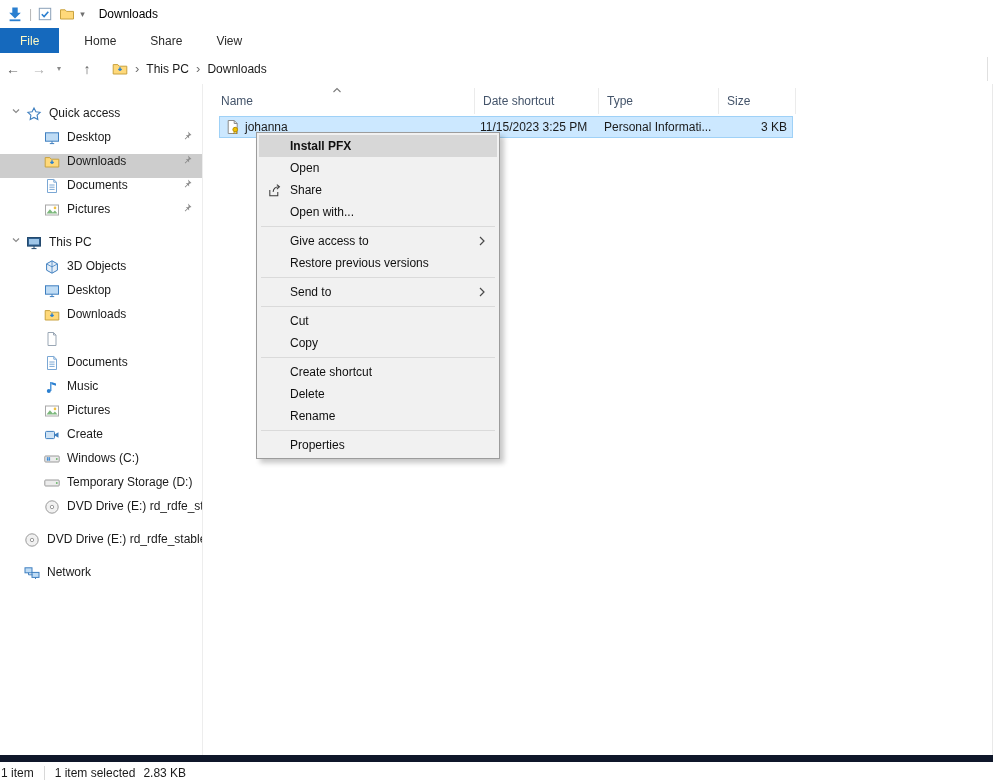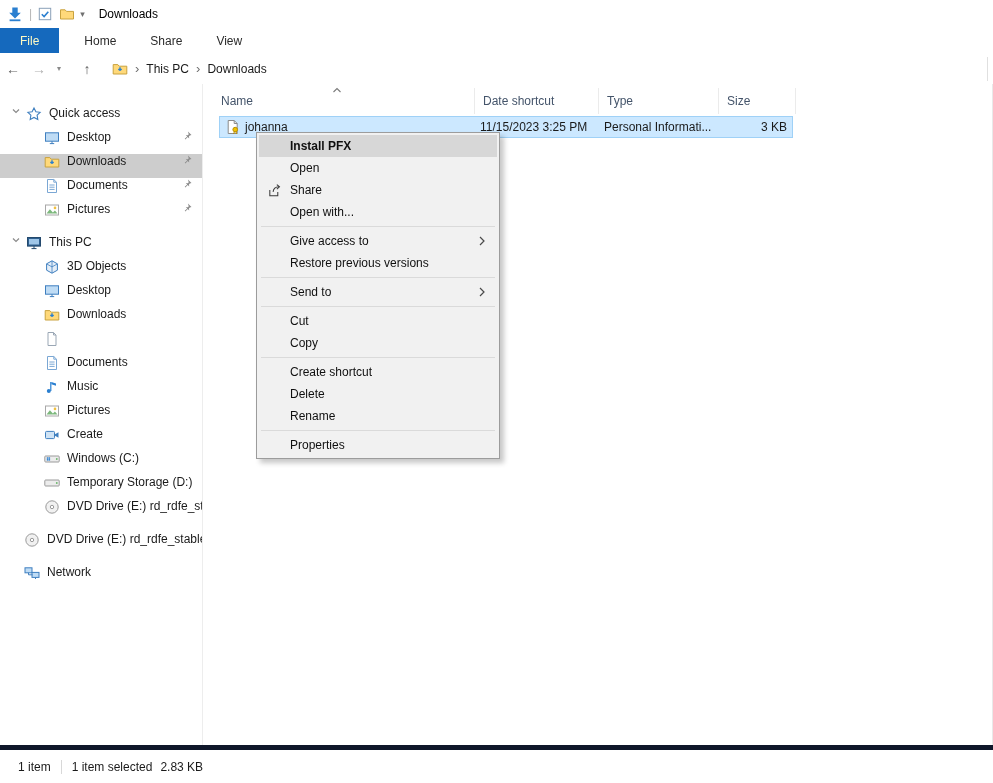--- a/index.html
+++ b/index.html
@@ -64,21 +64,21 @@
   
   .menu{position:absolute;left:256px;top:132px;width:244px;background:var(--menu-bg);border:1px solid var(--menu-border);box-shadow:4px 4px 5px rgba(0,0,0,.22);padding:2px;z-index:10}
   .menu-item{position:relative;height:22px;display:flex;align-items:center;padding-left:31px;color:#101010;cursor:default}
   .menu-item.bold{font-weight:bold}
   .menu-item.hl{background:var(--menu-highlight-bg)}
   .menu-item .mi-icon{position:absolute;left:8px;width:15px;height:15px}
   .menu-item .sub{position:absolute;right:9px;width:12px;height:12px}
   .menu-sep{height:1px;background:#dadada;margin:3px 2px}
 
   
-  .statusbar{position:absolute;left:0;right:0;bottom:0;height:38px;display:flex;align-items:center;padding-left:18px;background:#fff;border-top:5px solid #0f172a}
+  .statusbar{position:absolute;left:0;right:0;bottom:0;height:28px;display:flex;align-items:center;padding-left:1px;background:#fff;border-top:7px solid #0f172a}
   .sb-div{width:1px;height:14px;background:#d8d8d8;margin:0 10px}
   .sb-gap{width:8px}
 
   svg{display:block}
 </style>
 </head>
 <body>
 
 <svg width="0" height="0" style="position:absolute" aria-hidden="true">
   <defs>

